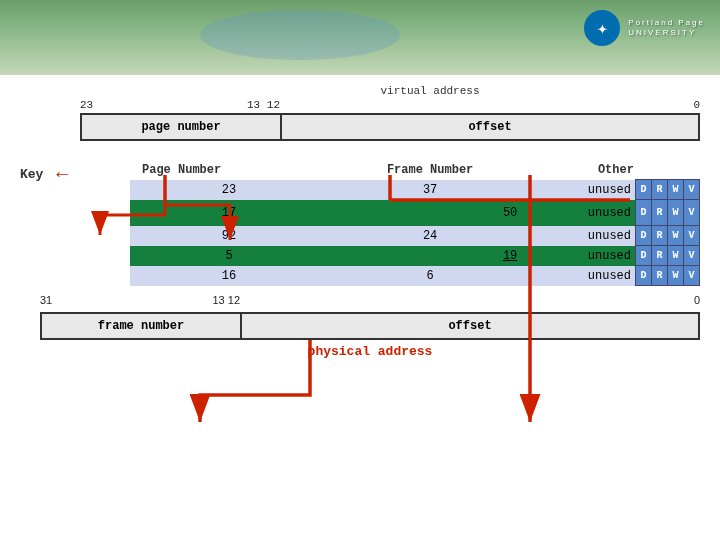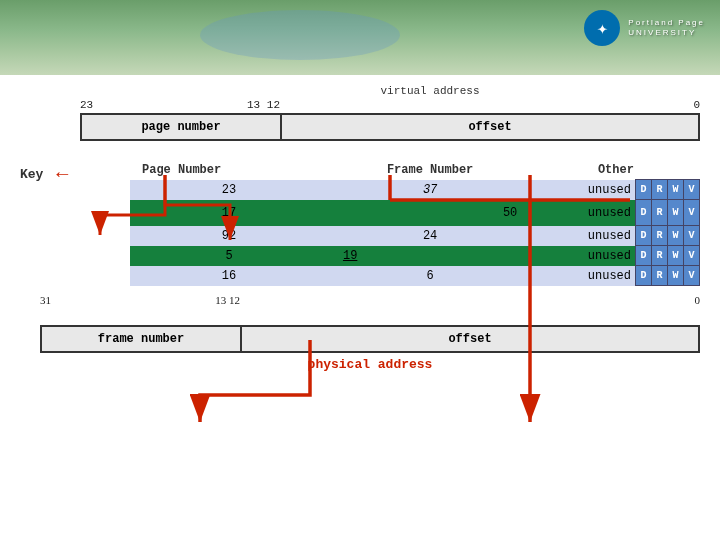--- a/index.html
+++ b/index.html
@@ -248,21 +248,21 @@
         <thead>
           <tr>
             <th>Page Number</th>
             <th>Frame Number</th>
             <th colspan="5">Other</th>
           </tr>
         </thead>
         <tbody id="tlb-tbody">
             <tr class="row-highlight">
               <td style="text-align: center; padding: 3px 15px;">23</td>
-              <td style="text-align: center; padding: 3px 15px; font-style: italic;">37</td>
+              <td style="text-align: center; padding: 3px 15px;">37</td>
               <td style="text-align: right; padding: 3px 4px;">unused</td>
               <td style="width: 16px; padding: 1px; background: rgb(85, 136, 204); color: white; font-weight: bold; font-size: 10px; border: 1px solid rgb(68, 68, 102); text-align: center;">D</td>
               <td style="width: 16px; padding: 1px; background: rgb(85, 136, 204); color: white; font-weight: bold; font-size: 10px; border: 1px solid rgb(68, 68, 102); text-align: center;">R</td>
               <td style="width: 16px; padding: 1px; background: rgb(85, 136, 204); color: white; font-weight: bold; font-size: 10px; border: 1px solid rgb(68, 68, 102); text-align: center;">W</td>
               <td style="width: 16px; padding: 1px; background: rgb(85, 136, 204); color: white; font-weight: bold; font-size: 10px; border: 1px solid rgb(68, 68, 102); text-align: center;">V</td>
             </tr>
             <tr class="row-normal">
               <td style="text-align: center; padding: 3px 15px;">17</td>
               <td style="text-align: right; padding: 6px 15px;">50</td>
               <td style="text-align: right; padding: 3px 4px;">unused</td>
@@ -275,21 +275,21 @@
               <td style="text-align: center; padding: 3px 15px;">92</td>
               <td style="text-align: center; padding: 3px 15px;">24</td>
               <td style="text-align: right; padding: 3px 4px;">unused</td>
               <td style="width: 16px; padding: 1px; background: rgb(85, 136, 204); color: white; font-weight: bold; font-size: 10px; border: 1px solid rgb(68, 68, 102); text-align: center;">D</td>
               <td style="width: 16px; padding: 1px; background: rgb(85, 136, 204); color: white; font-weight: bold; font-size: 10px; border: 1px solid rgb(68, 68, 102); text-align: center;">R</td>
               <td style="width: 16px; padding: 1px; background: rgb(85, 136, 204); color: white; font-weight: bold; font-size: 10px; border: 1px solid rgb(68, 68, 102); text-align: center;">W</td>
               <td style="width: 16px; padding: 1px; background: rgb(85, 136, 204); color: white; font-weight: bold; font-size: 10px; border: 1px solid rgb(68, 68, 102); text-align: center;">V</td>
             </tr>
             <tr class="row-normal">
               <td style="text-align: center; padding: 3px 15px;">5</td>
-              <td style="text-align: left; padding: 3px 15px; text-decoration: underline;">19</td>
+              <td style="text-align: right; padding: 3px 15px; text-decoration: underline;">19</td>
               <td style="text-align: right; padding: 3px 4px;">unused</td>
               <td style="width: 16px; padding: 1px; background: rgb(85, 136, 204); color: white; font-weight: bold; font-size: 10px; border: 1px solid rgb(68, 68, 102); text-align: center;">D</td>
               <td style="width: 16px; padding: 1px; background: rgb(85, 136, 204); color: white; font-weight: bold; font-size: 10px; border: 1px solid rgb(68, 68, 102); text-align: center;">R</td>
               <td style="width: 16px; padding: 1px; background: rgb(85, 136, 204); color: white; font-weight: bold; font-size: 10px; border: 1px solid rgb(68, 68, 102); text-align: center;">W</td>
               <td style="width: 16px; padding: 1px; background: rgb(85, 136, 204); color: white; font-weight: bold; font-size: 10px; border: 1px solid rgb(68, 68, 102); text-align: center;">V</td>
             </tr>
             <tr class="row-highlight">
               <td style="text-align: center; padding: 3px 15px;">16</td>
               <td style="text-align: center; padding: 3px 15px;">6</td>
               <td style="text-align: right; padding: 3px 4px;">unused</td>
@@ -299,21 +299,21 @@
               <td style="width: 16px; padding: 1px; background: rgb(85, 136, 204); color: white; font-weight: bold; font-size: 10px; border: 1px solid rgb(68, 68, 102); text-align: center;">V</td>
             </tr>
           </tbody>
       </table>
     </div>
 
   </div>
 
   <div class="pa-container">
 
-    <div style="display:flex; font-family:Liberation Serif, serif; font-size:11px; color:#222; margin-bottom:19px;align-items:center;">
+    <div style="display:flex; font-family:Liberation Sans, sans-serif; font-size:11px; color:#222; margin-bottom:6px;align-items:center;">
       <span style="width:20px;">31</span>
       <span style="width:180px; text-align:right;">13 12</span>
       <span style="flex:1; text-align:right;">0</span>
     </div>
     <div class="pa-boxes">
       <div class="pa-box-frame">frame number</div>
       <div class="pa-box-offset">offset</div>
     </div>
     <div class="pa-label">physical address</div>
   </div>

